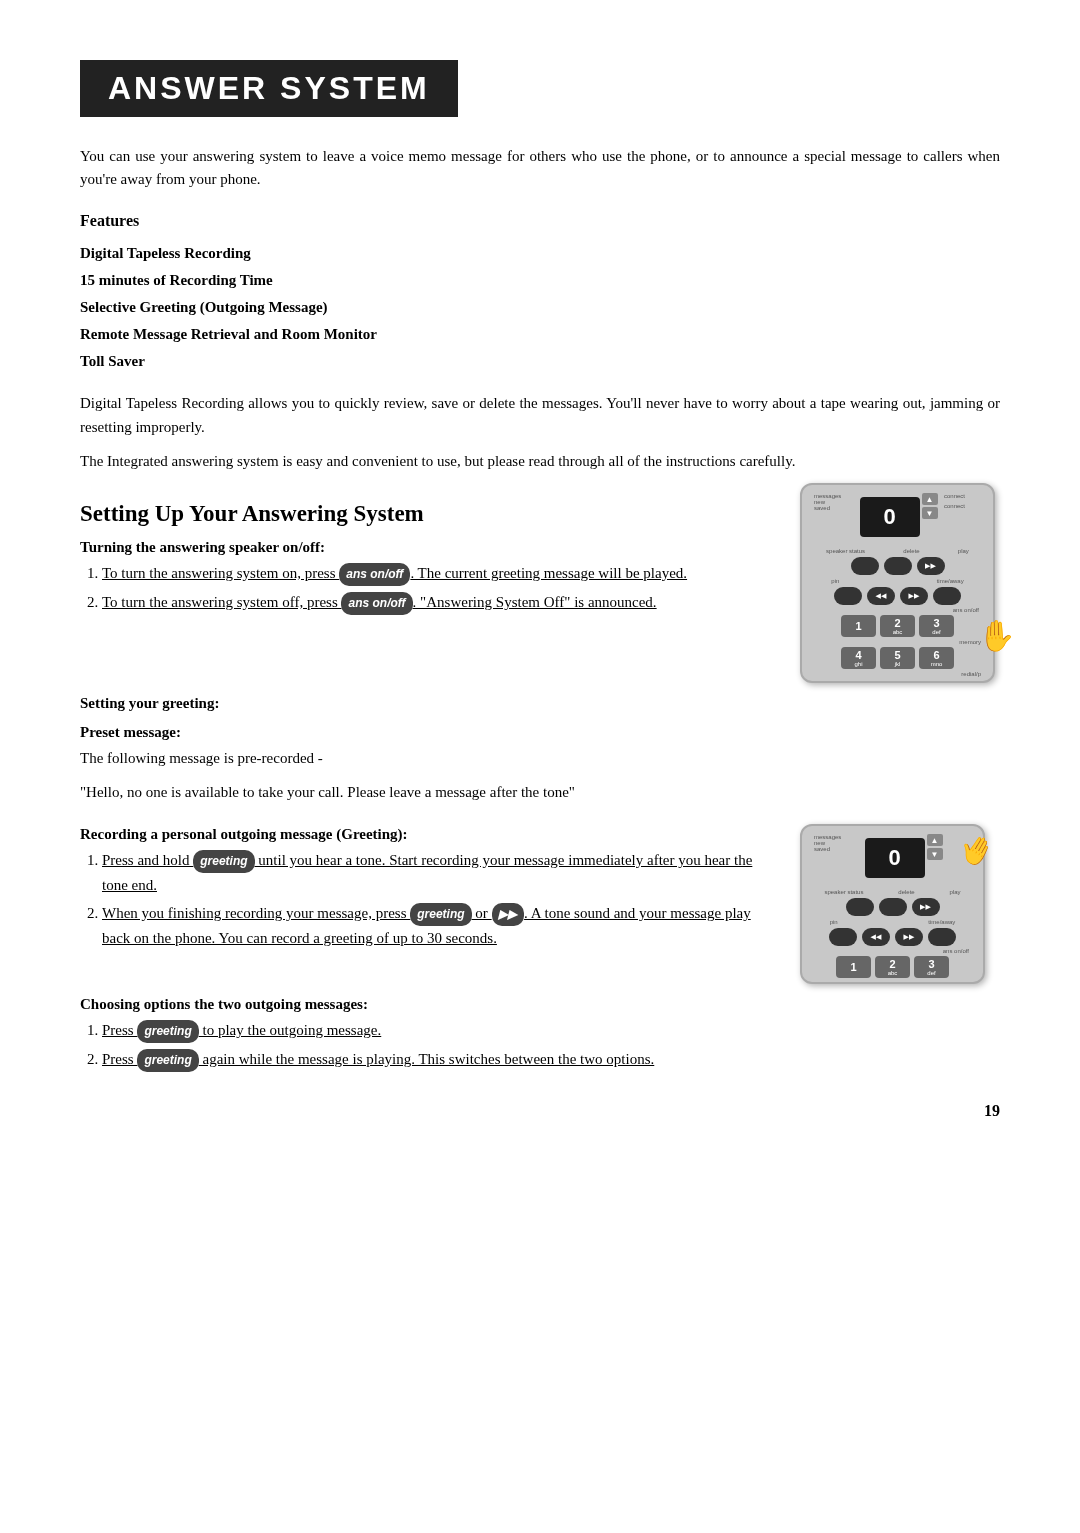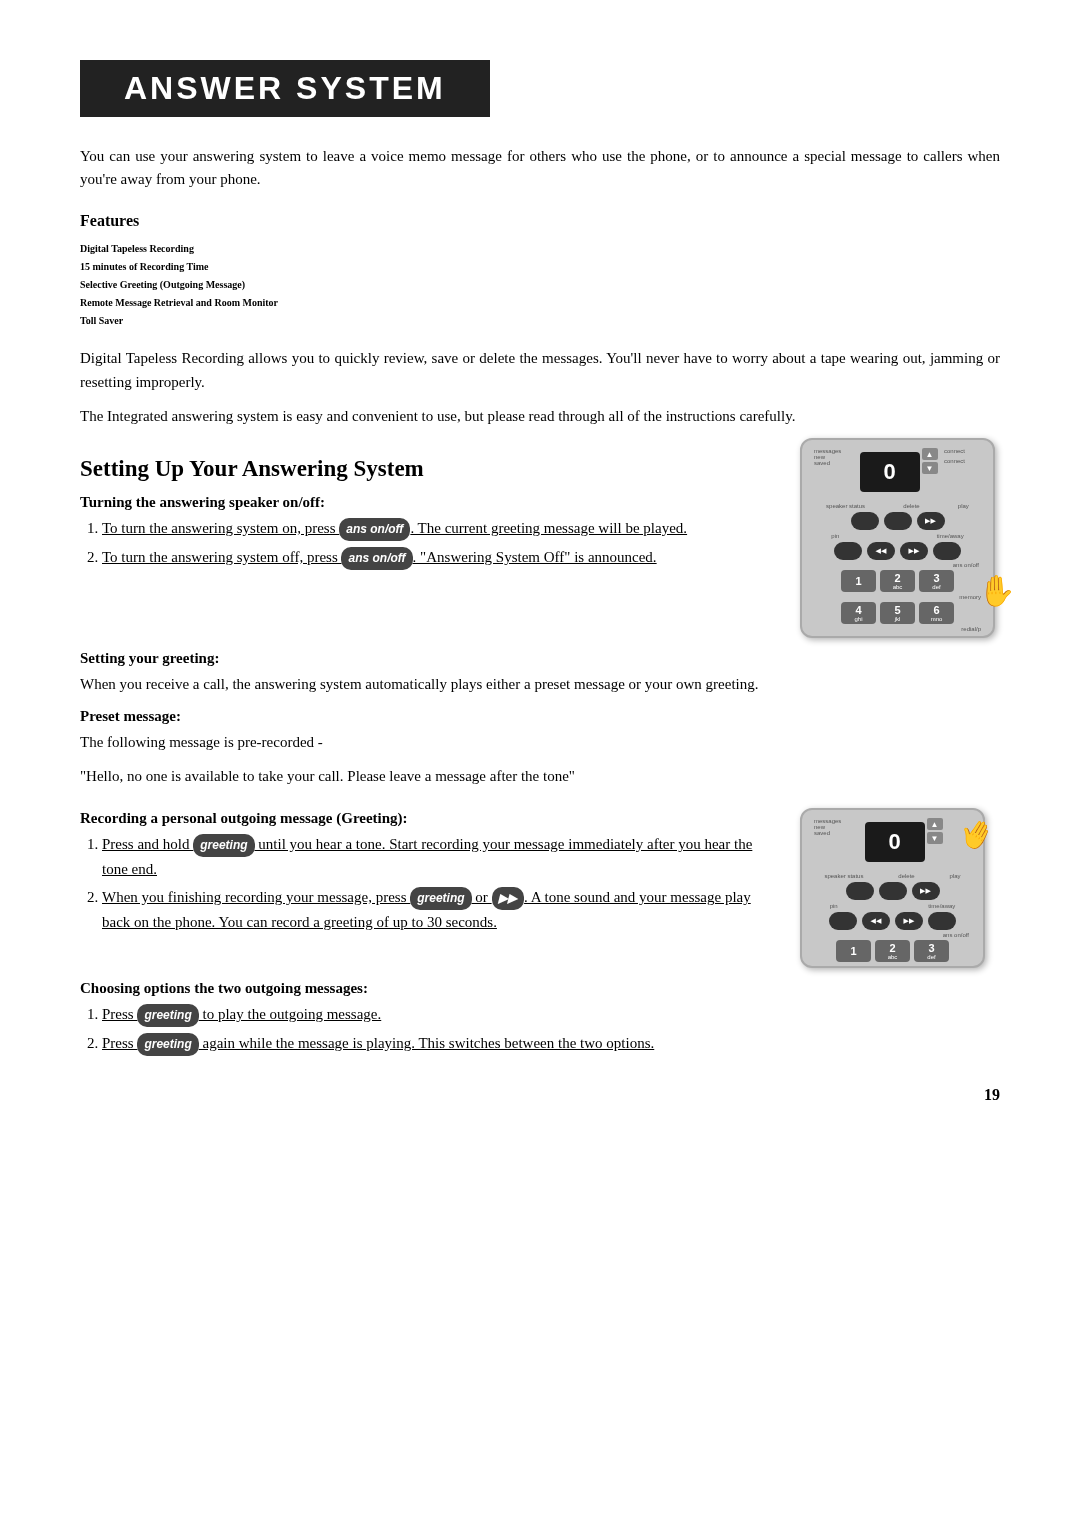--- a/index.html
+++ b/index.html
@@ -12,21 +12,21 @@
       color: #000;
       position: relative;
     }
     .page {
       padding: 60px 80px 80px 80px;
       position: relative;
     }
     .header-banner {
       background: #222;
       color: #fff;
-      padding: 10px 44px;
+      padding: 10px 28px;
       display: inline-block;
       margin-bottom: 28px;
       text-align: center;
     }
     .header-banner h1 {
       font-size: 32px;
       font-weight: bold;
       letter-spacing: 3px;
       font-family: Arial, sans-serif;
       color: #fff;
@@ -39,21 +39,21 @@
     }
     .section-title {
       font-size: 16px;
       font-weight: bold;
       margin-bottom: 10px;
     }
     .features-list {
       margin-bottom: 16px;
     }
     .feature-item {
-      font-size: 10px;
+      font-size: 15px;
       font-weight: bold;
       line-height: 1.8;
     }
     .body-text {
       font-size: 15px;
       line-height: 1.6;
       text-align: justify;
       margin-bottom: 10px;
     }
     .subsection-title {
@@ -341,21 +341,20 @@
               <span style="font-size:6px; color:#555; font-family:Arial,sans-serif;">redial/p</span>
             </div>
           </div>
 
           <div style="position:absolute; right:-20px; bottom:30px; font-size:30px; transform:scaleX(-1);">🤚</div>
         </div>
       </div>
     </div>
 
     <h3 class="sub-subsection-title">Setting your greeting:</h3>
-    <p class="body-text">When you receive a call, the answering system automatically plays either a preset message or your own greeting.</p>
 
     <h3 class="sub-subsection-title">Preset message:</h3>
     <p class="body-text">The following message is pre-recorded -</p>
     <p class="body-text">"Hello, no one is available to take your call. Please leave a message after the tone"</p>
 
     <div class="two-col">
       <div class="col-text">
         <h3 class="sub-subsection-title">Recording a personal outgoing message (Greeting):</h3>
         <ol>
           <li>

